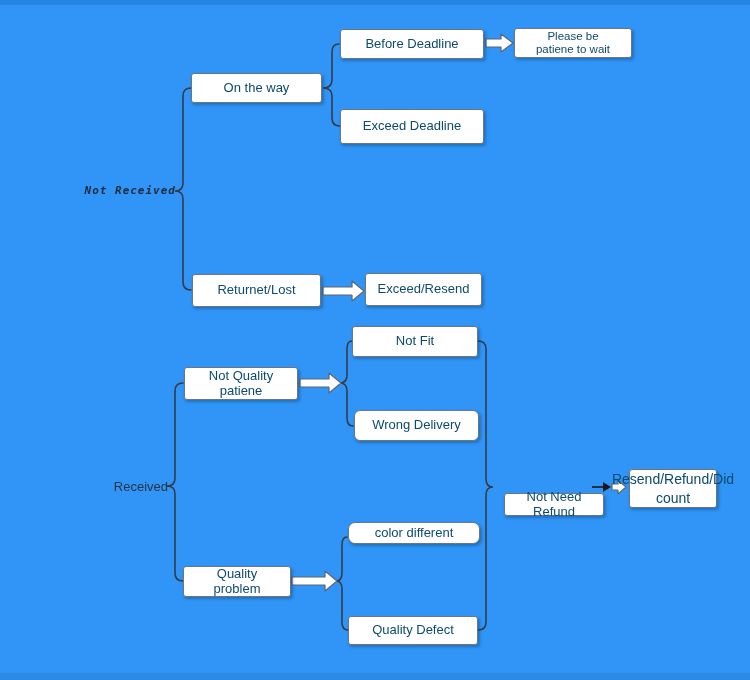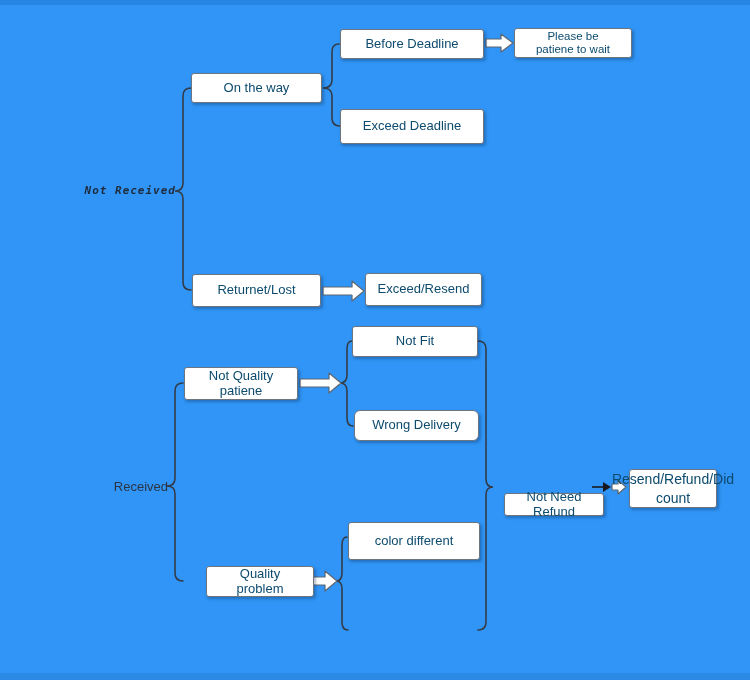--- a/index.html
+++ b/index.html
@@ -86,18 +86,19 @@
   <div class="node" style="left:352px;top:326px;width:126px;height:31px;">Not Fit</div>
 
   <div class="node" style="left:184px;top:367px;width:114px;height:33px;">Not Quality patiene</div>
 
   <div class="node" style="left:354px;top:410px;width:125px;height:31px;border-radius:6px;">Wrong Delivery</div>
 
   <div class="node" style="left:504px;top:469px;width:100px;height:23px;margin-top:24px;">Not Need Refund</div>
 
   <div class="node tiny" style="left:629px;top:469px;width:88px;height:39px;">Resend/Refund/Did count</div>
 
-  <div class="node" style="left:348px;top:522px;width:132px;height:38px;">color different</div>
+  <div class="node" style="left:348px;top:522px;width:132px;height:22px;border-radius:7px;">color different</div>
 
-  <div class="node" style="left:183px;top:566px;width:108px;height:31px;margin-left:23px;">Quality problem</div>
+  <div class="node" style="left:183px;top:566px;width:108px;height:31px;">Quality problem</div>
 
+  <div class="node" style="left:348px;top:616px;width:130px;height:29px;">Quality Defect</div>
 
 </div>
 
 </body></html>

